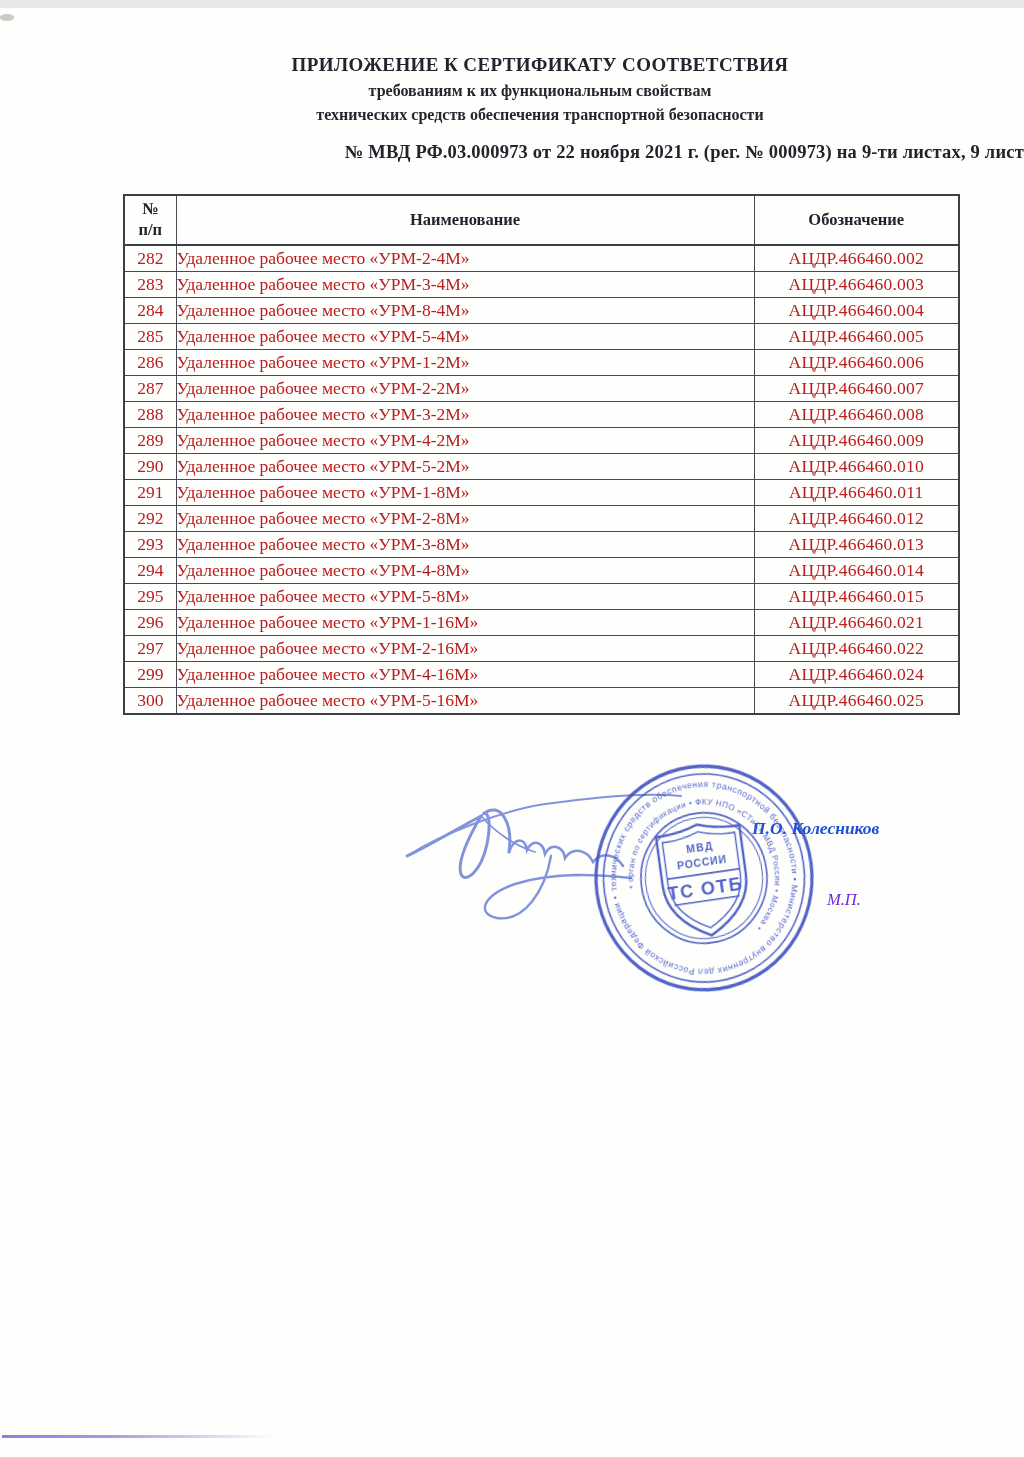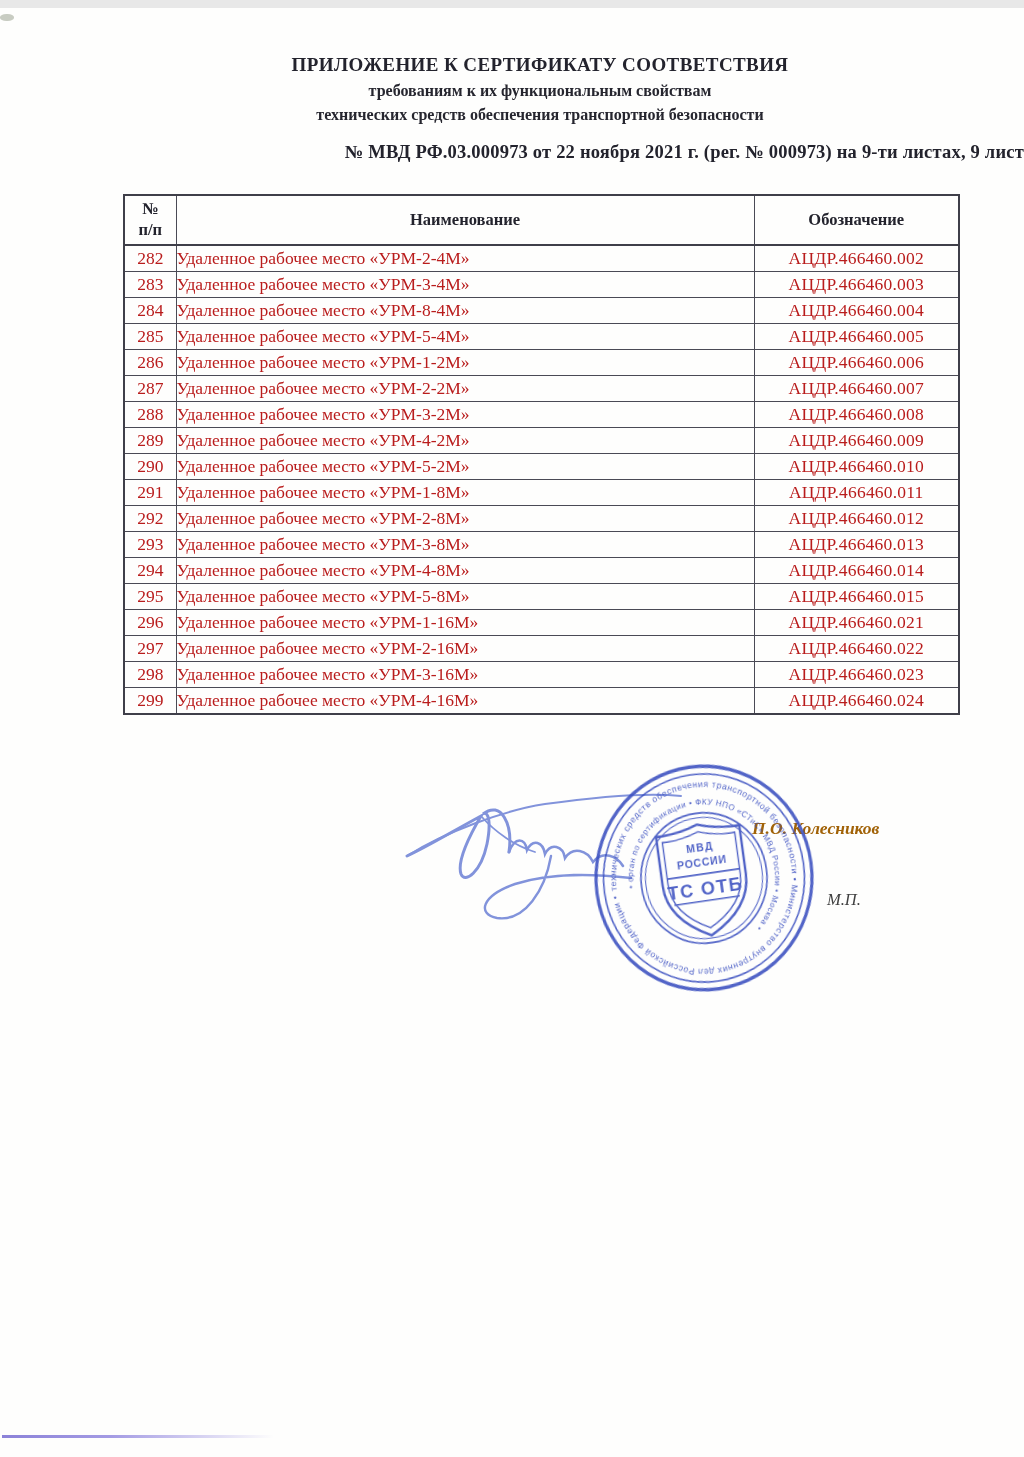--- a/index.html
+++ b/index.html
@@ -27,23 +27,23 @@
     vertical-align:middle;line-height:1.25;color:#23232d;border-bottom:2.6px solid #3f3f49;
   }
   table.cert td{height:25px;padding:0;font-size:17.5px;vertical-align:middle;color:#b91c1c;}
   td.cell-num{text-align:center;font-size:16.5px;}
   td.cell-name{padding-left:12px;}
   td.cell-code{text-align:center;font-size:17px;letter-spacing:.2px;}
   
   .sig-role{position:absolute;left:128px;top:788px;font-size:17px;font-weight:bold;
     font-style:italic;line-height:1.4;color:#33332b;}
   .signer-name{position:absolute;left:752px;top:810px;font-size:17.5px;font-weight:bold;
-    font-style:italic;color:#a16207;z-index:1;}
+    font-style:italic;color:#1d4ed8;z-index:1;}
   .seal-mark{position:absolute;left:827px;top:882px;font-size:16.5px;font-style:italic;
-    color:#404040;z-index:1;text-align:right;}
+    color:#6d28d9;z-index:1;text-align:right;}
   .sig-svg{position:absolute;left:385px;top:772px;z-index:2;}
   .stamp-svg{position:absolute;left:591px;top:753px;z-index:3;}
   
   .artifact-dot{position:absolute;left:0;top:6px;width:14px;height:7px;border-radius:45%;
     background:#87907a;opacity:.45;}
   .artifact-line{position:absolute;left:2px;top:1427px;width:272px;height:2.5px;opacity:.8;
     background:linear-gradient(90deg,#6f63cf 0%,#8d82dd 40%,rgba(165,156,232,0) 100%);}
 </style>
 </head>
 <body>
@@ -151,28 +151,28 @@
           <td class="cell-num">296</td>
           <td class="cell-name">Удаленное рабочее место «УРМ-1-16М»</td>
           <td class="cell-code">АЦДР.466460.021</td>
         </tr>
         <tr>
           <td class="cell-num">297</td>
           <td class="cell-name">Удаленное рабочее место «УРМ-2-16М»</td>
           <td class="cell-code">АЦДР.466460.022</td>
         </tr>
         <tr>
-          <td class="cell-num">298</td>
-          <td class="cell-name">Удаленное рабочее место «УРМ-3-16М»</td>
-          <td class="cell-code">АЦДР.466460.023</td>
-        </tr>
-        <tr>
           <td class="cell-num">299</td>
           <td class="cell-name">Удаленное рабочее место «УРМ-4-16М»</td>
           <td class="cell-code">АЦДР.466460.024</td>
+        </tr>
+        <tr>
+          <td class="cell-num">300</td>
+          <td class="cell-name">Удаленное рабочее место «УРМ-5-16М»</td>
+          <td class="cell-code">АЦДР.466460.025</td>
         </tr>
       </tbody>
   </table>
 
   <div class="signer-name">П.О. Колесников</div>
   <div class="seal-mark">М.П.</div>
 
   <svg class="sig-svg" width="310" height="175" viewBox="0 0 310 175">
     <defs>
         <filter id="inkblur1">

